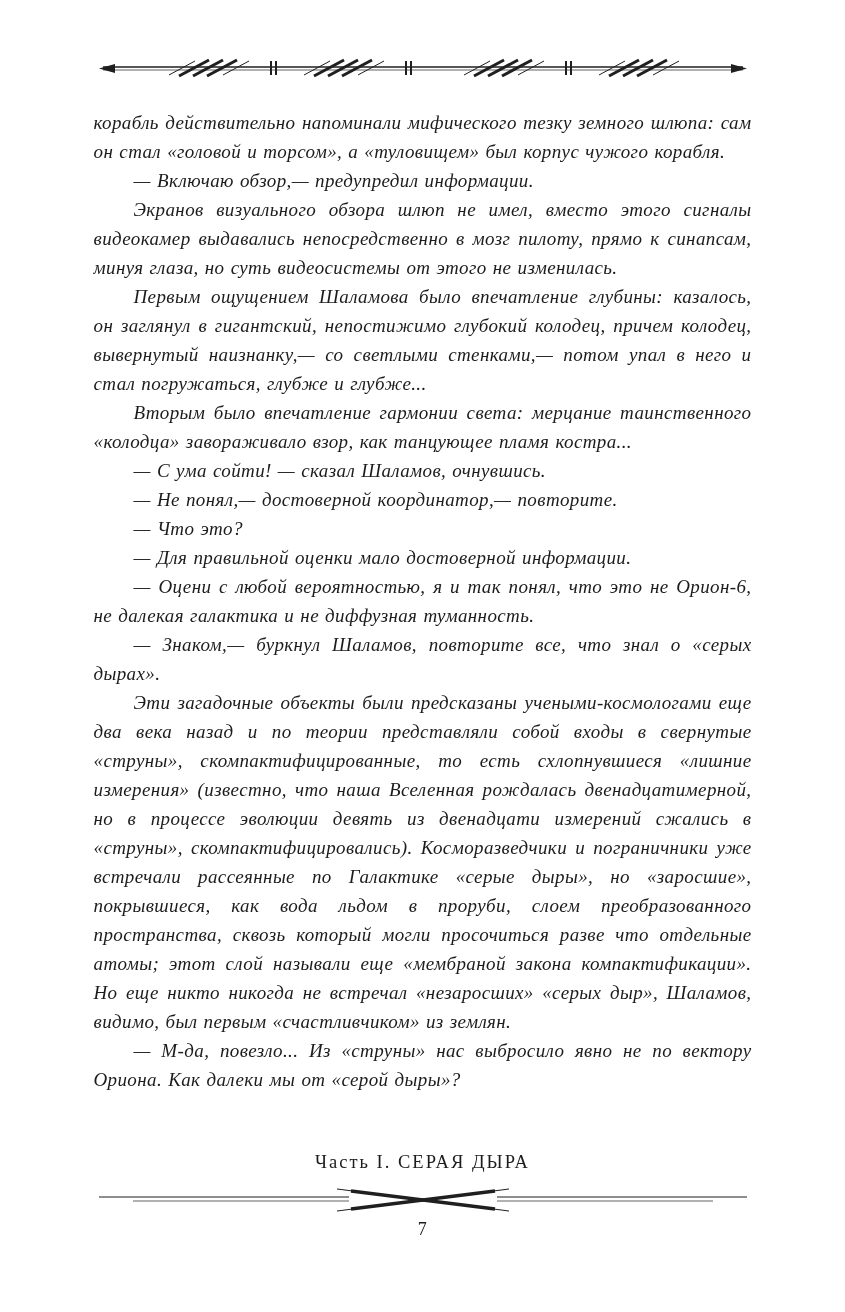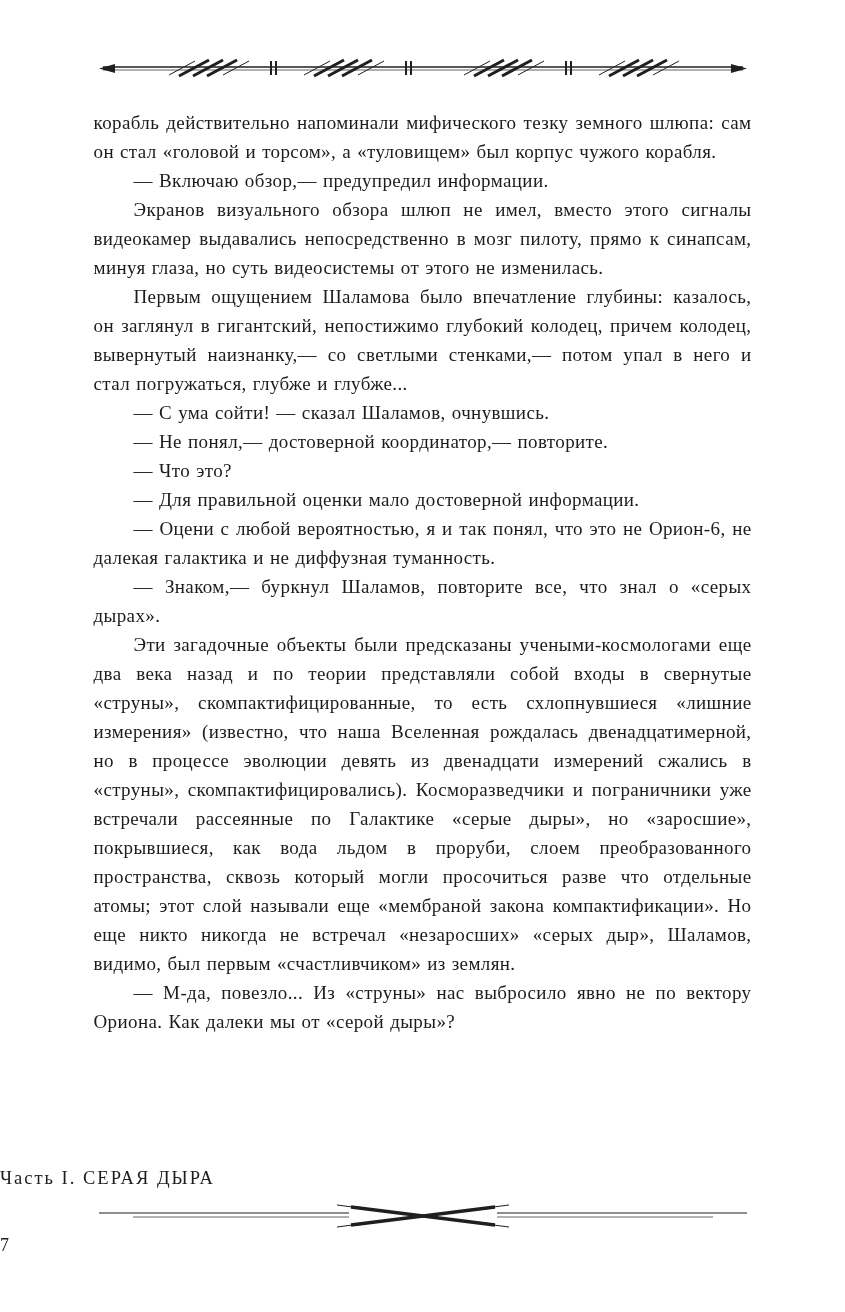--- a/index.html
+++ b/index.html
@@ -26,29 +26,30 @@
   }
   .text-block {
     margin: 30px auto 0 auto;
     width: 658px;
     font-size: 19px;
     line-height: 29px;
     letter-spacing: 0.02em;
     word-spacing: 1px;
     text-align: justify;
     hyphens: auto;
+    font-style: italic;
     -webkit-hyphens: auto;
   }
   .text-block p { margin: 0; text-indent: 40px; }
   .text-block p:first-child { text-indent: 0; }
   .footer {
     position: absolute;
     left: 0; right: 0;
-    bottom: 56px;
-    text-align: left;
+    bottom: 72px;
+    text-align: center;
   }
   .part-title {
     font-size: 18.5px;
     letter-spacing: 2px;
     color: #1c1c1c;
   }
   .ornament-bottom {
     margin: 14px auto 0 auto;
     width: 648px;
     height: 26px;
@@ -91,20 +92,21 @@
       <use href="#dbars" x="467"></use>
       <use href="#hatch" x="500"></use>
     </svg>
   </div>
 
   <div class="text-block" lang="ru">
       <p>корабль действительно напоминали мифического тезку земного шлюпа: сам он стал «головой и торсом», а «туловищем» был корпус чужого корабля.</p>
       <p>— Включаю обзор,— предупредил информации.</p>
       <p>Экранов визуального обзора шлюп не имел, вместо этого сигналы видеокамер выдавались непосредственно в мозг пилоту, прямо к синапсам, минуя глаза, но суть видеосистемы от этого не изменилась.</p>
       <p>Первым ощущением Шаламова было впечатление глубины: казалось, он заглянул в гигантский, непостижимо глубокий колодец, причем колодец, вывернутый наизнанку,— со светлыми стенками,— потом упал в него и стал погружаться, глубже и глубже...</p>
+      <p>Вторым было впечатление гармонии света: мерцание таинственного «колодца» завораживало взор, как танцующее пламя костра...</p>
       <p>— С ума сойти! — сказал Шаламов, очнувшись.</p>
       <p>— Не понял,— достоверной координатор,— повторите.</p>
       <p>— Что это?</p>
       <p>— Для правильной оценки мало достоверной информации.</p>
       <p>— Оцени с любой вероятностью, я и так понял, что это не Орион-6, не далекая галактика и не диффузная туманность.</p>
       <p>— Знаком,— буркнул Шаламов, повторите все, что знал о «серых дырах».</p>
       <p>Эти загадочные объекты были предсказаны учеными-космологами еще два века назад и по теории представляли собой входы в свернутые «струны», скомпактифицированные, то есть схлопнувшиеся «лишние измерения» (известно, что наша Вселенная рождалась двенадцатимерной, но в процессе эволюции девять из двенадцати измерений сжались в «струны», скомпактифицировались). Косморазведчики и пограничники уже встречали рассеянные по Галактике «серые дыры», но «заросшие», покрывшиеся, как вода льдом в проруби, слоем преобразованного пространства, сквозь который могли просочиться разве что отдельные атомы; этот слой называли еще «мембраной закона компактификации». Но еще никто никогда не встречал «незаросших» «серых дыр», Шаламов, видимо, был первым «счастливчиком» из землян.</p>
       <p>— М-да, повезло... Из «струны» нас выбросило явно не по вектору Ориона. Как далеки мы от «серой дыры»?</p>
     </div>
 

